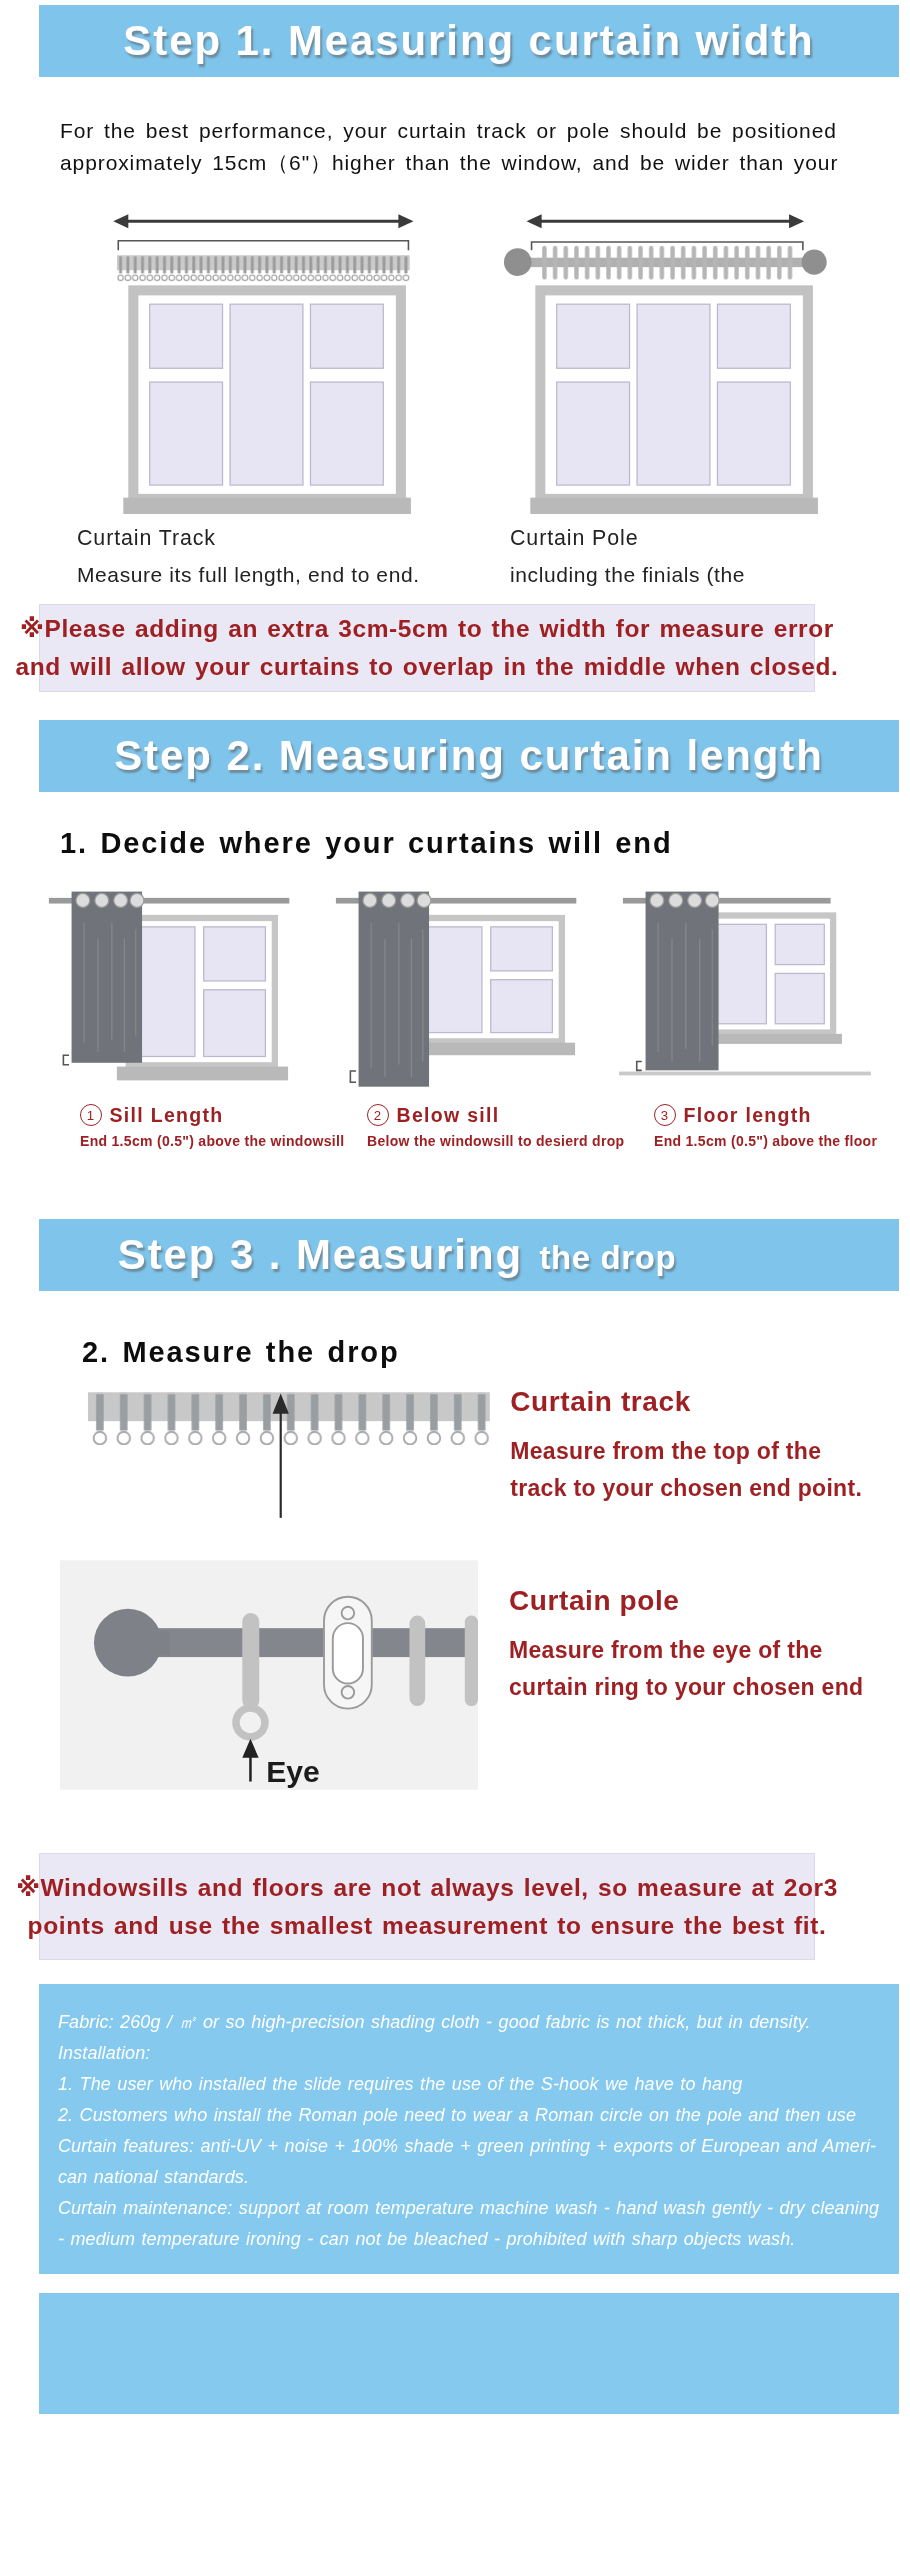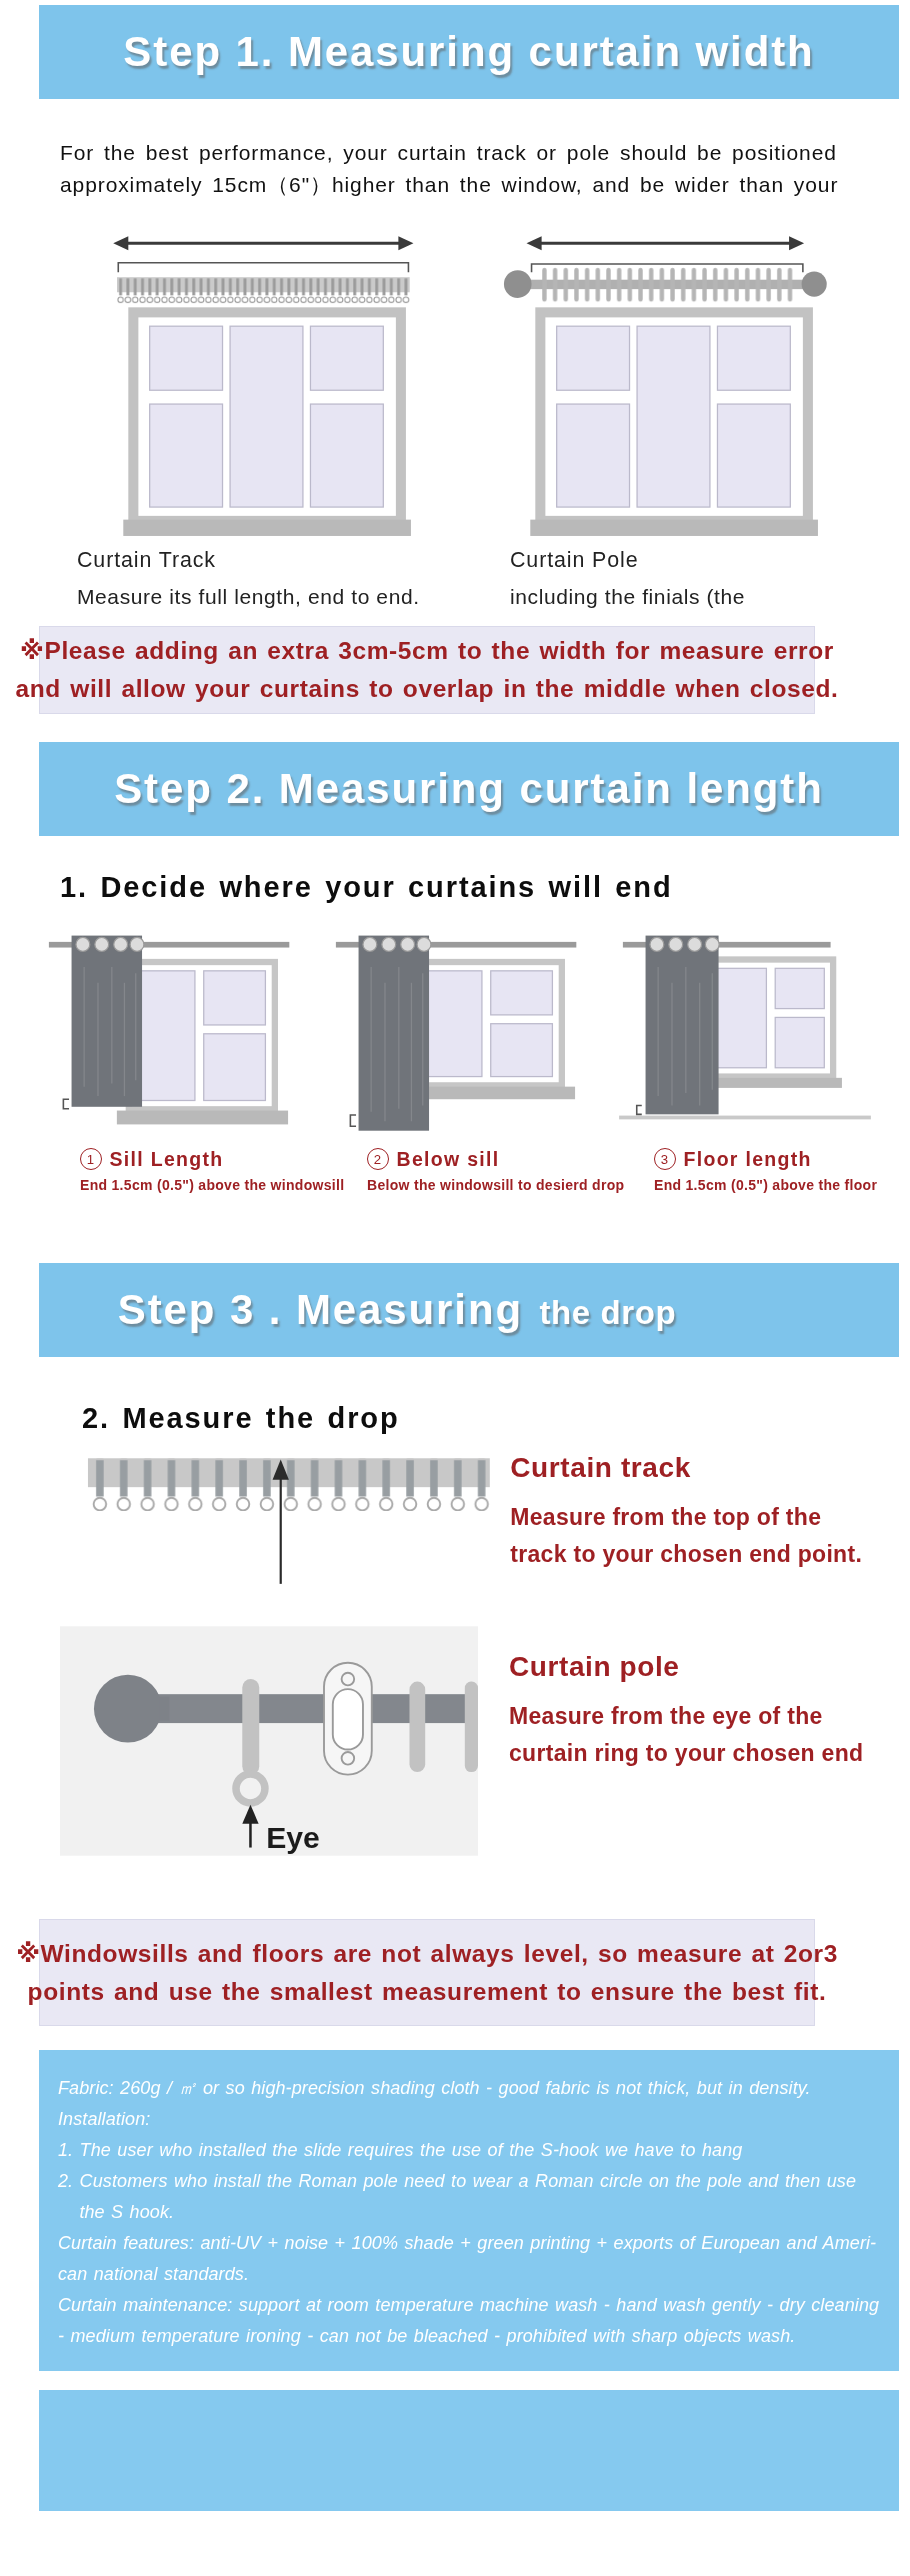--- a/index.html
+++ b/index.html
@@ -1,21 +1,21 @@
 <!DOCTYPE html>
 <html style="font-size:10px"><head>
 <meta charset="utf-8">
 <style>
   html,body{margin:0;padding:0;}
   body{
     width:910px;height:2576px;background:#ffffff;overflow:hidden;
     font-family:"Liberation Sans","DejaVu Sans",sans-serif;color:#1c1c1c;
   }
   .banner{
-    margin-left:39px;width:860px;height:94px;background:#7ec4eb;
+    margin-left:39px;width:860px;height:72px;background:#7ec4eb;
     display:flex;align-items:center;justify-content:center;
   }
   .banner-text{
     font-size:42px;font-weight:bold;color:#ffffff;letter-spacing:1.9px;
     text-shadow:1.9px 2.5px 1.9px rgba(95,95,95,0.55);
   }
   .banner-sub{
     font-size:33px;font-weight:bold;color:#ffffff;letter-spacing:0.6px;
     margin-left:16.4px;text-shadow:1.9px 2.5px 1.9px rgba(95,95,95,0.55);
   }
@@ -349,21 +349,20 @@
 <div class="note-box" id="note2">
   <div class="note-line">※Windowsills and floors are not always level, so measure at 2or3</div>
   <div class="note-line">points and use the smallest measurement to ensure the best fit.</div>
 </div>
 
 <div class="info-section">
   <div class="info-line">Fabric: 260g / ㎡ or so high-precision shading cloth - good fabric is not thick, but in density.</div>
   <div class="info-line">Installation:</div>
   <div class="info-line">1. The user who installed the slide requires the use of the S-hook we have to hang</div>
   <div class="info-line">2. Customers who install the Roman pole need to wear a Roman circle on the pole and then use</div>
-  <div class="info-line indent">the S hook.</div>
   <div class="info-line">Curtain features: anti-UV + noise + 100% shade + green printing + exports of European and Ameri-</div>
   <div class="info-line">can national standards.</div>
   <div class="info-line">Curtain maintenance: support at room temperature machine wash - hand wash gently - dry cleaning</div>
   <div class="info-line">- medium temperature ironing - can not be bleached - prohibited with sharp objects wash.</div>
 </div>
 
 <div class="bottom-block"></div>
 
 
 </body></html>

